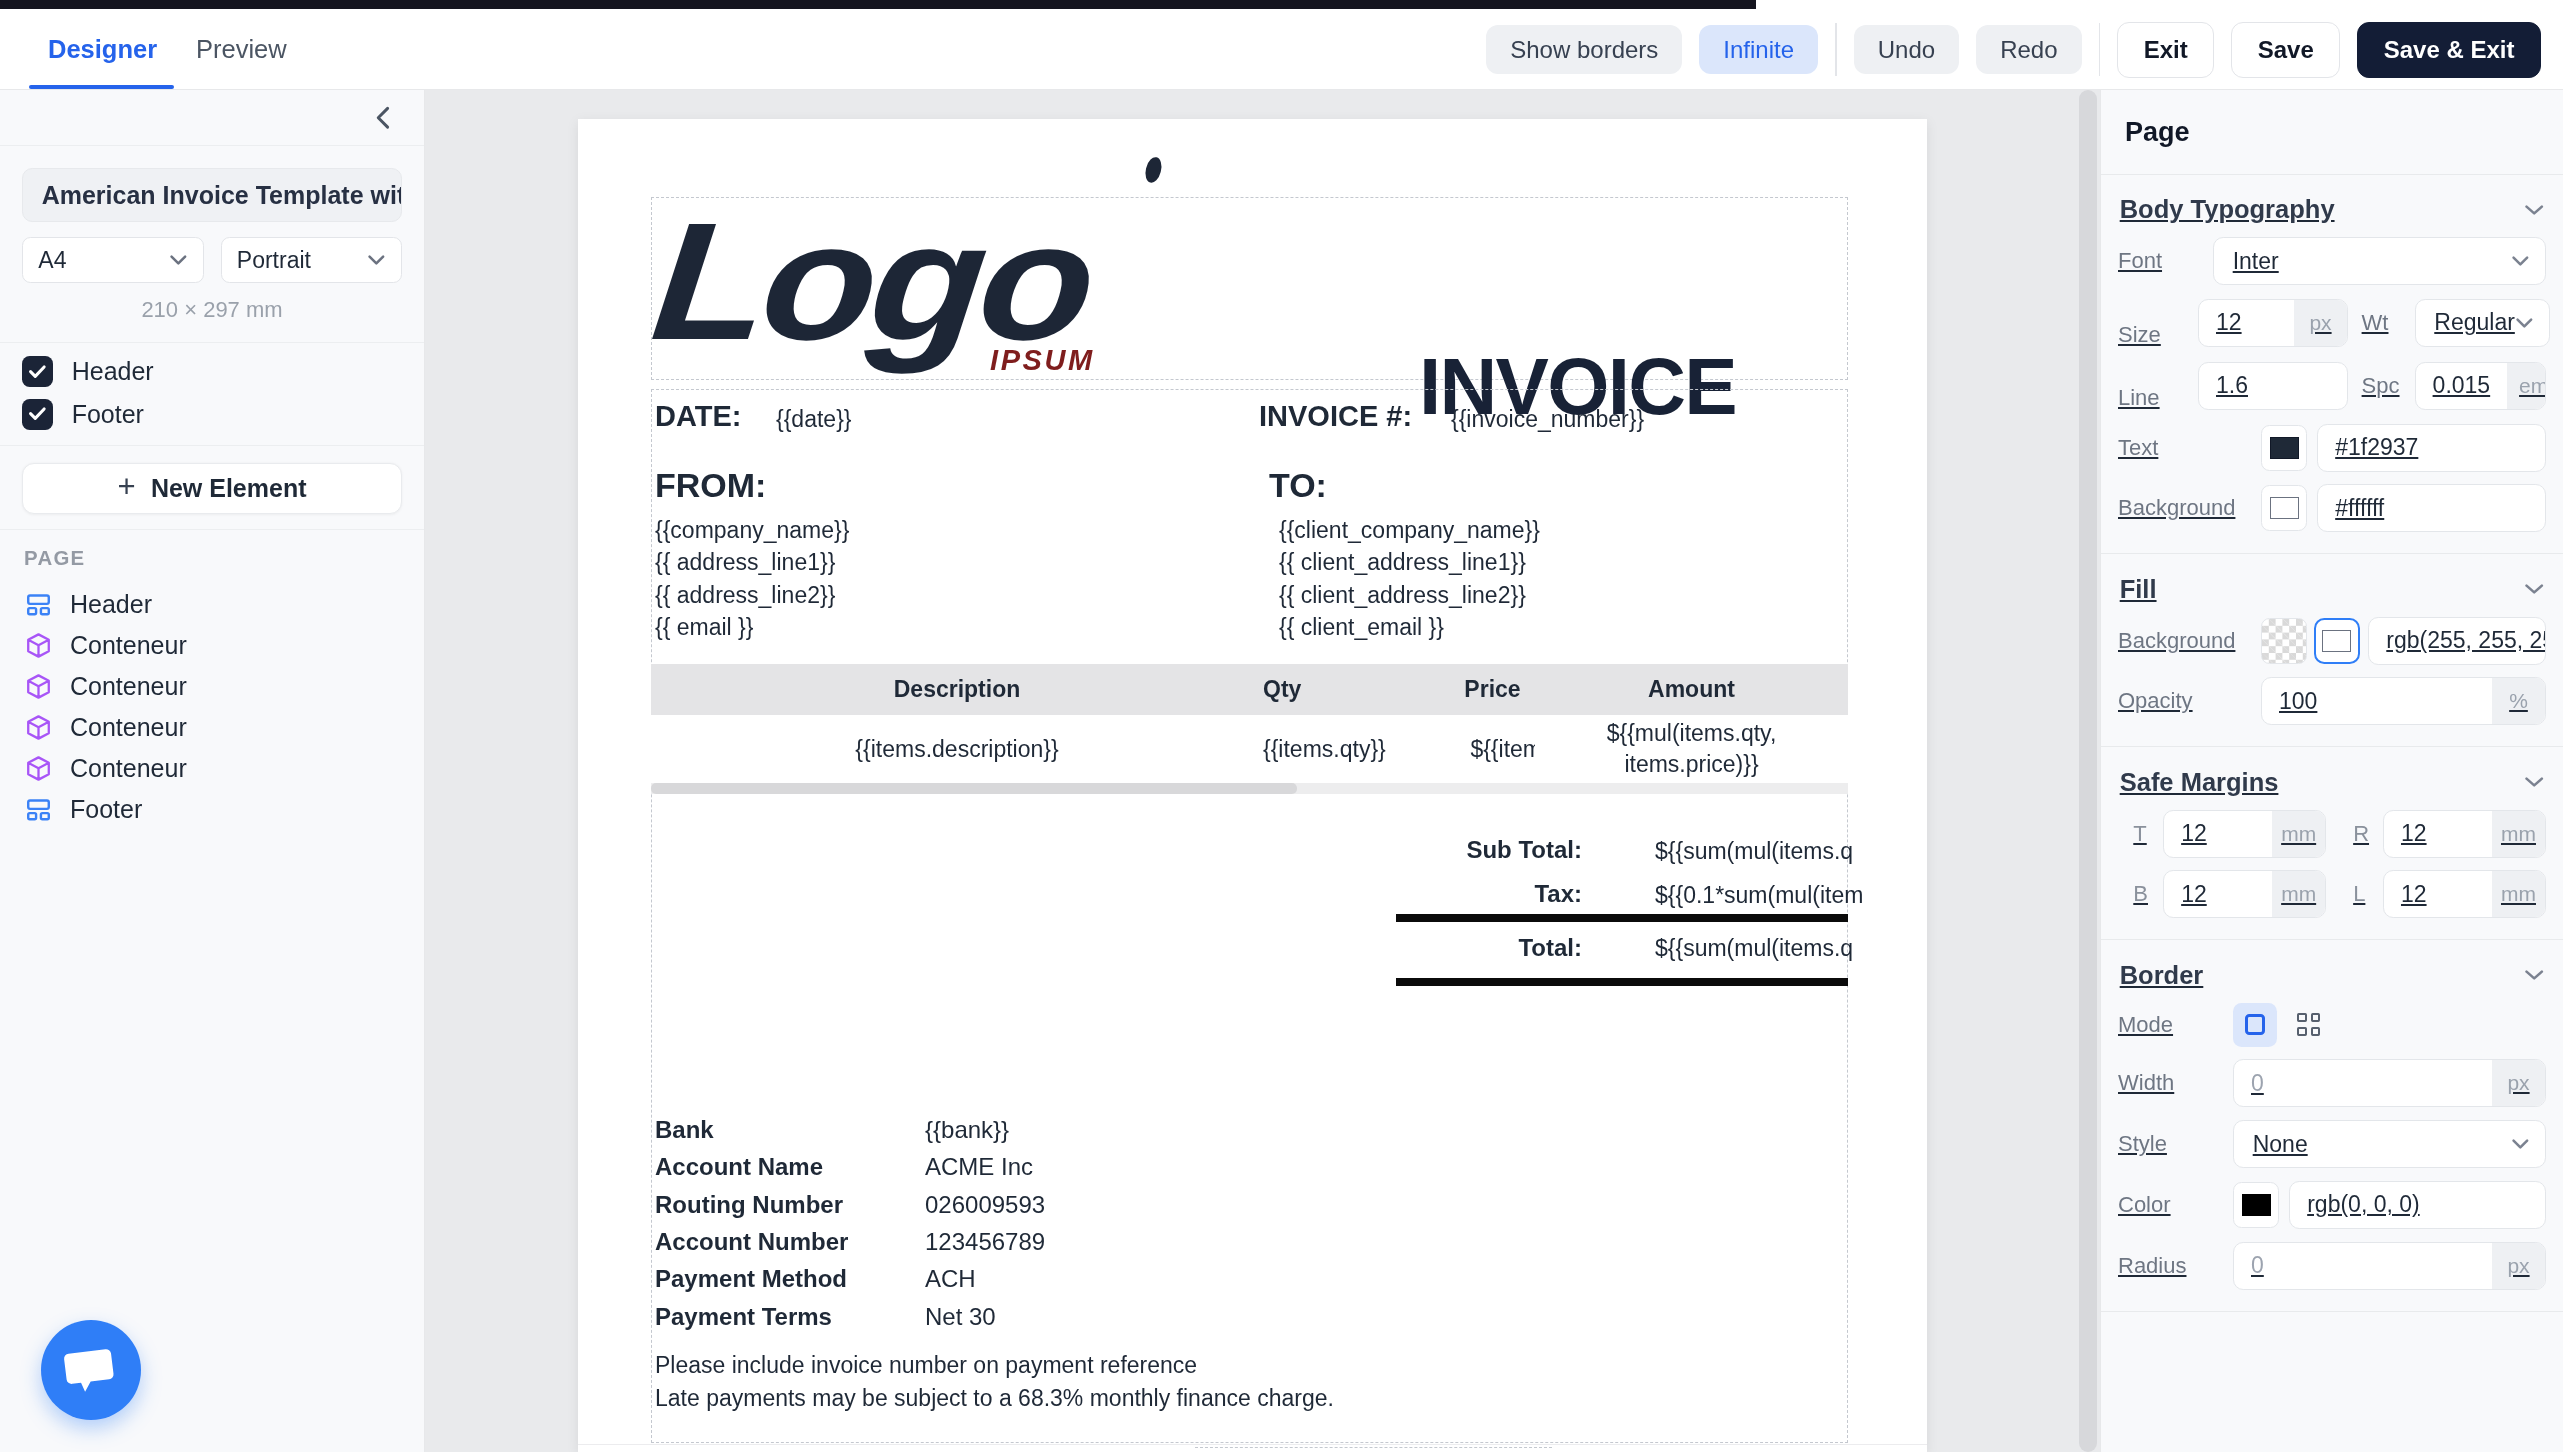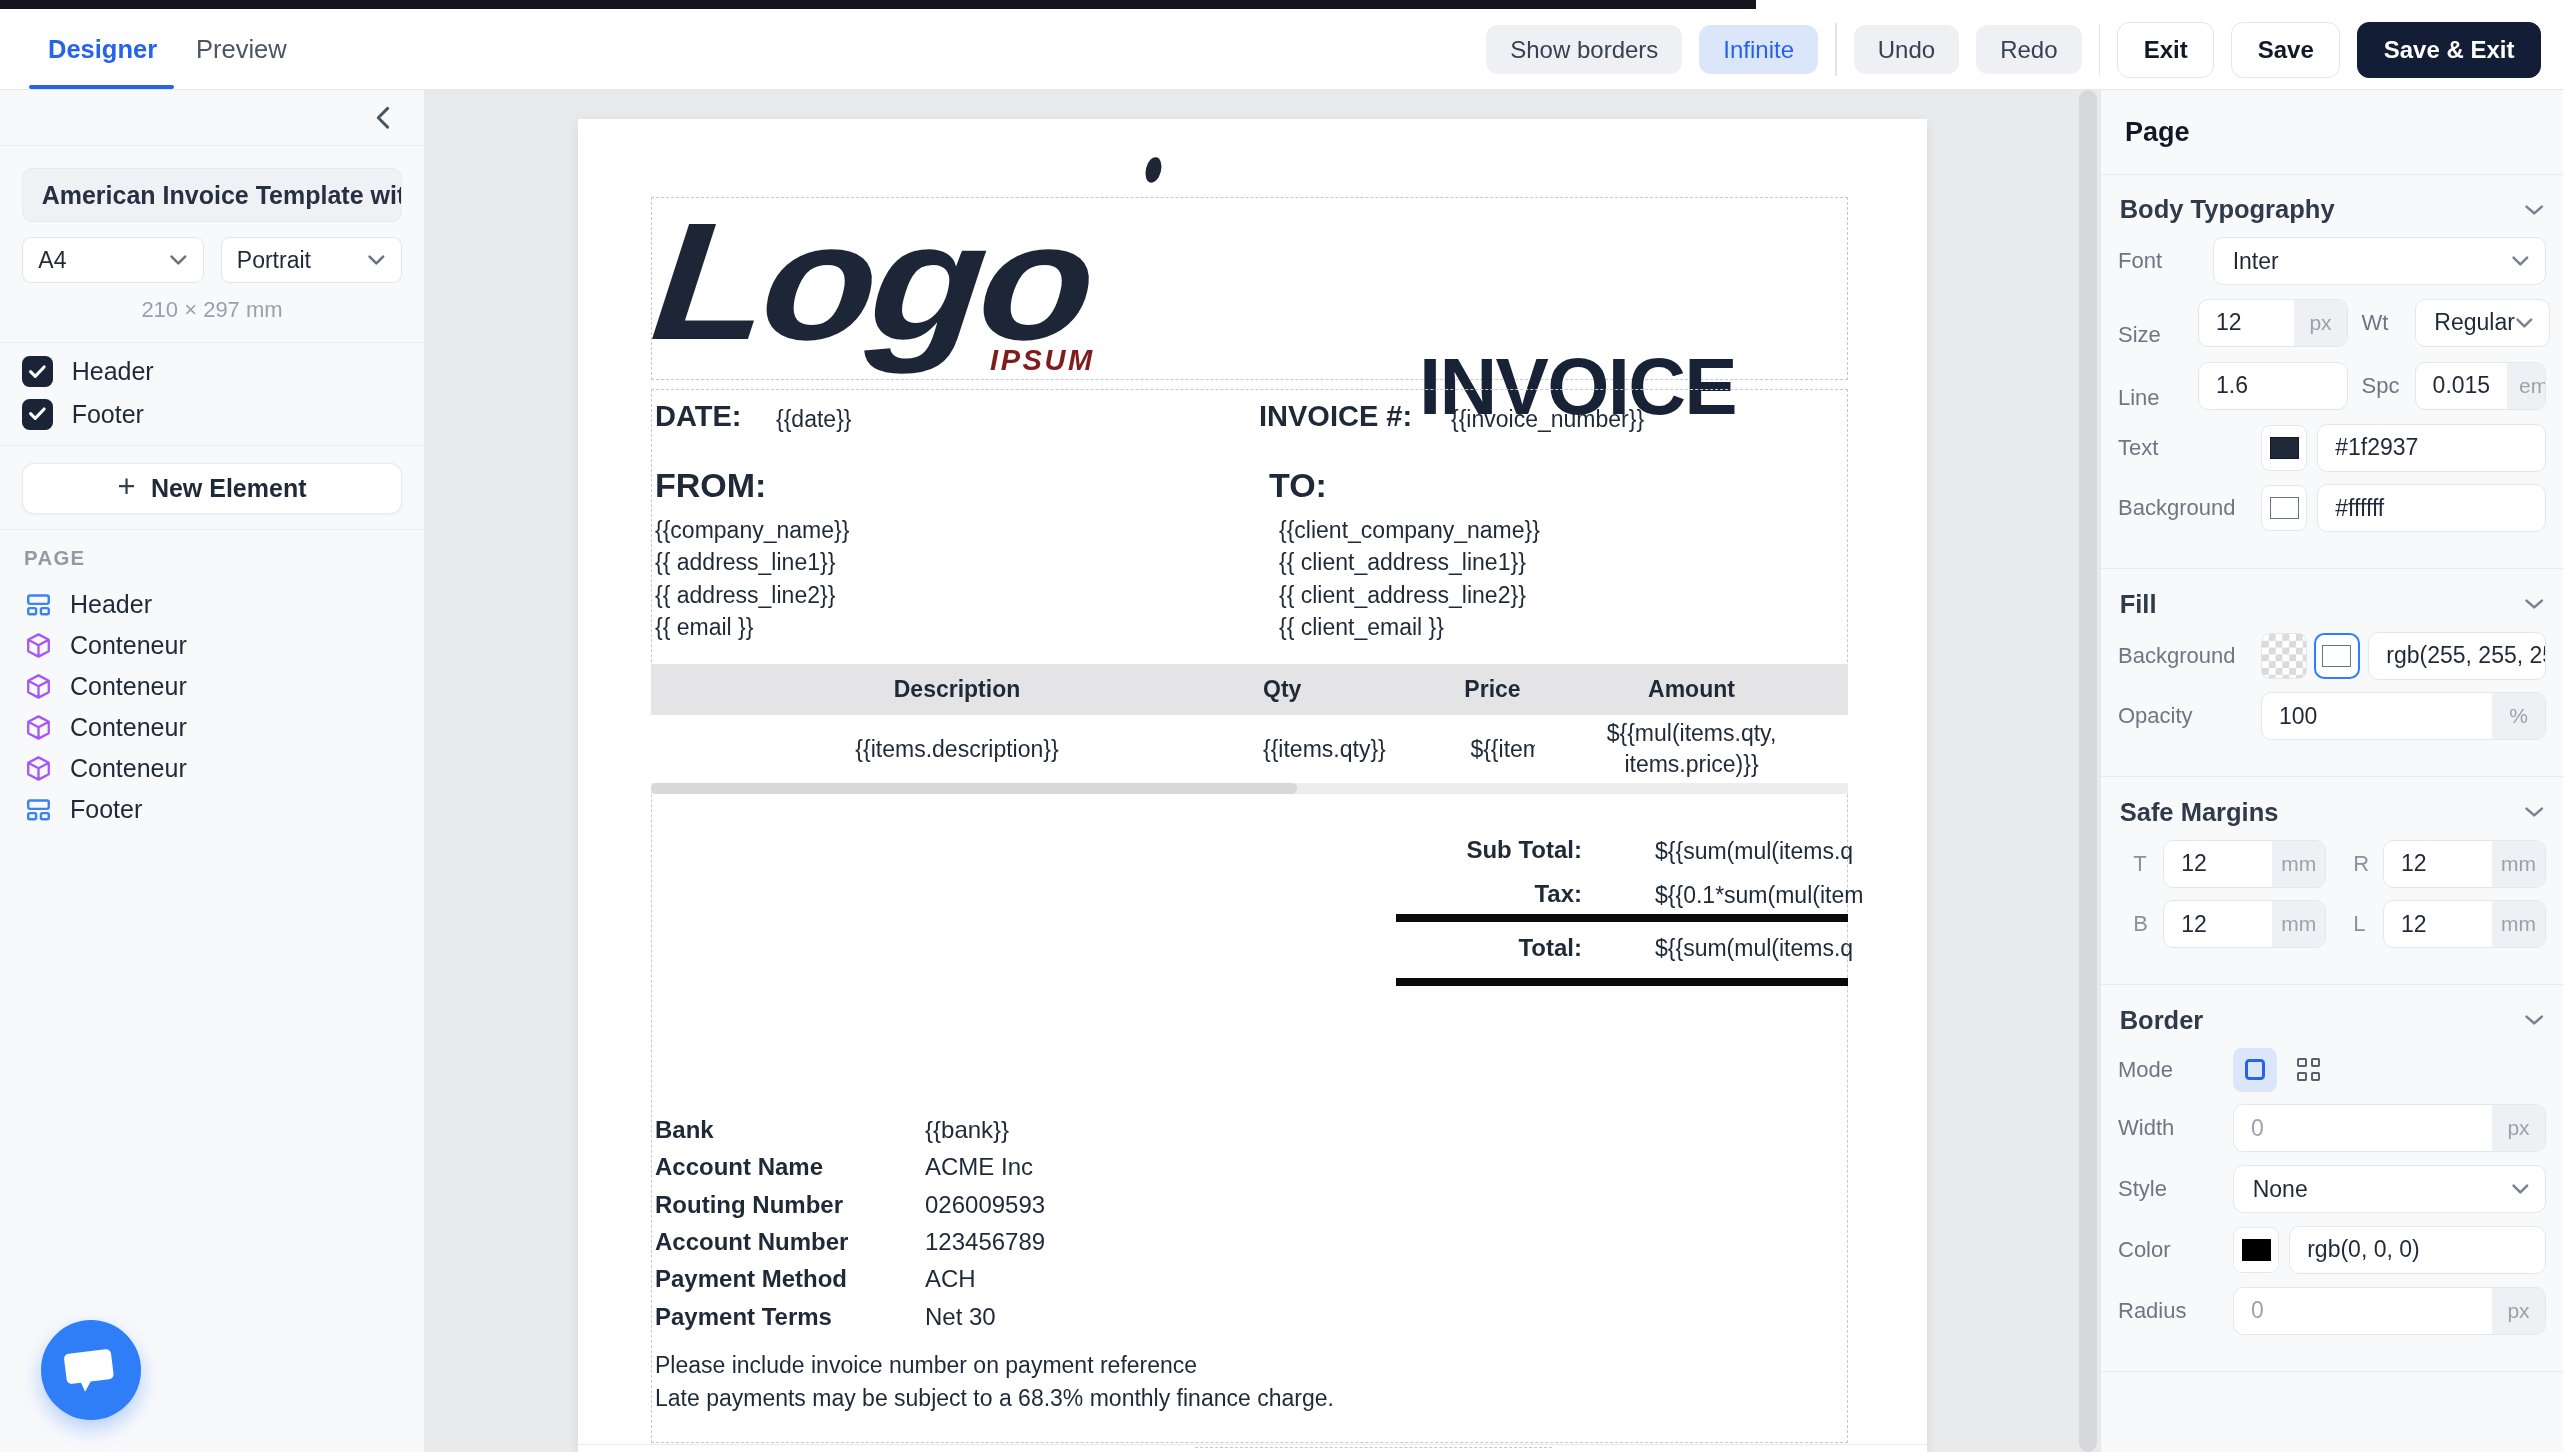--- a/index.html
+++ b/index.html
@@ -79,21 +79,21 @@
   .bank-label { position:absolute; left:77px; font-size:24px; font-weight:800; }
   .bank-value { position:absolute; left:347px; font-size:24px; }
   .note { position:absolute; left:77px; font-size:23px; }
 
   .footer-line { position:absolute; left:0; top:1325px; width:1349px; border-top:1.7px solid #ececee; }
   .footer-dash { position:absolute; left:617px; top:1328px; width:357px; border-top:1.7px dashed #c4c8cf; }
 
   
   .panel { position:absolute; right:0; top:90px; width:463px; height:1362px; background:#f8f9fb; border-left:1.7px solid #e7e8ea; z-index:4; overflow:hidden; }
   .panel-title { height:85px; display:flex; align-items:center; padding:0 24px; font-size:27px; font-weight:700; color:#111827; border-bottom:1.7px solid #e8eaec; }
-  .psec { padding:17px 17px 36px; border-bottom:1.7px solid #e8eaec; }
+  .psec { padding:17px 17px 21px; border-bottom:1.7px solid #e8eaec;text-decoration:underline; }
   .psec-head { display:flex; align-items:center; justify-content:space-between; font-size:25.5px; font-weight:700; color:#303a4b; margin:3.4px 1.7px 6.8px; }
   .prow { display:flex; align-items:center; margin-top:12.8px; }
   .plabel { font-size:22px; color:#6e7683; flex:none; }
   .w94 { width:80px;margin-top:24px; } .w112 { width:95px; } .w135 { width:115px; } .w168 { width:143px; }
   .wt { width:53px; margin-left:13.6px; }
   .pinput { height:48px; background:#fff; border:1.7px solid #e3e6ea; border-radius:10.2px; display:flex; align-items:stretch; font-size:23px; color:#1f2937; overflow:hidden; }
   .pinput .val { padding:0 17px; display:flex; align-items:center; flex:1; white-space:nowrap; }
   .pinput .val.placeholder { color:#9ca3af; }
   .pinput .unit { width:53px; flex:none; background:#eef0f3; color:#9aa2ad; display:flex; align-items:center; justify-content:center; font-size:21px; }
   .pselect { height:48px; background:#fff; border:1.7px solid #e3e6ea; border-radius:10.2px; display:flex; align-items:center; justify-content:space-between; padding:0 15.3px 0 18.7px; font-size:23px; color:#1f2937; }

